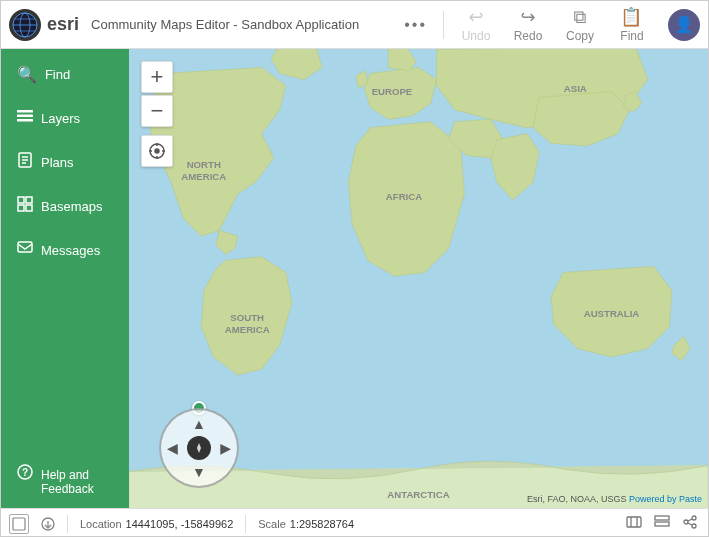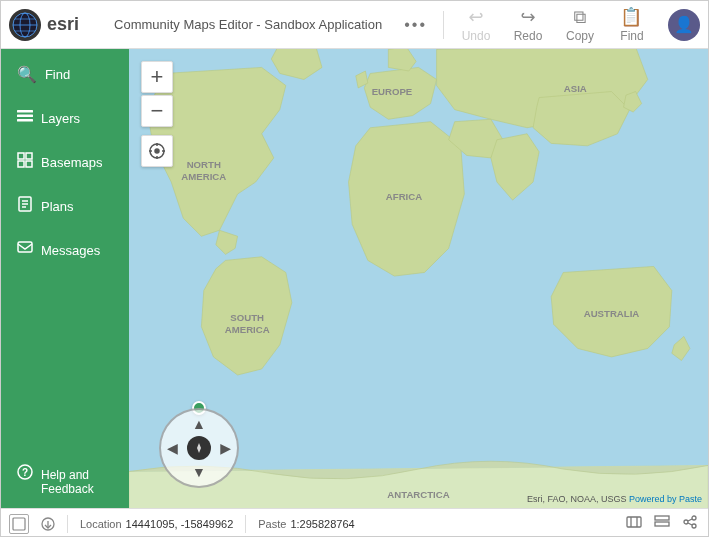--- a/index.html
+++ b/index.html
@@ -23,21 +23,21 @@
       width: 32px; height: 32px;
       background: #333;
       border-radius: 50%;
       display: flex; align-items: center; justify-content: center;
       color: white; font-size: 18px;
     }
     .esri-text {
       font-size: 18px; font-weight: bold; color: #4a4a4a;
     }
     .toolbar-title {
-      font-size: 13px; color: #555; flex: 1; margin-left: 23px;
+      font-size: 13px; color: #555; flex: 1;
     }
     .toolbar-more {
       font-size: 16px; color: #777; cursor: pointer; padding: 4px 8px; letter-spacing: 2px;
     }
     .toolbar-divider {
       width: 1px; height: 28px; background: #ddd; margin: 0 4px;
     }
     .toolbar-btn {
       display: flex; flex-direction: column; align-items: center;
       cursor: pointer; padding: 2px 8px; color: #555; min-width: 48px;
@@ -232,38 +232,38 @@
             <rect y="2" width="16" height="2.5" rx="0.5"></rect>
             <rect y="6.5" width="16" height="2.5" rx="0.5"></rect>
             <rect y="11" width="16" height="2.5" rx="0.5"></rect>
           </svg>
       </span>
       <span>Layers</span>
     </div>
     <div class="sidebar-item">
       <span class="s-icon">
         <svg width="16" height="16" viewBox="0 0 16 16" fill="none" stroke="white" stroke-width="1.5">
+            <rect x="2" y="1" width="12" height="14" rx="1"></rect>
+            <line x1="5" y1="5" x2="11" y2="5"></line>
+            <line x1="5" y1="8" x2="11" y2="8"></line>
+            <line x1="5" y1="11" x2="9" y2="11"></line>
+          </svg>
+      </span>
+      <span>Plans</span>
+    </div>
+    <div class="sidebar-item">
+      <span class="s-icon">
+        <svg width="16" height="16" viewBox="0 0 16 16" fill="none" stroke="white" stroke-width="1.5">
             <rect x="1" y="1" width="6" height="6"></rect>
             <rect x="9" y="1" width="6" height="6"></rect>
             <rect x="1" y="9" width="6" height="6"></rect>
             <rect x="9" y="9" width="6" height="6"></rect>
           </svg>
       </span>
       <span>Basemaps</span>
-    </div>
-    <div class="sidebar-item">
-      <span class="s-icon">
-        <svg width="16" height="16" viewBox="0 0 16 16" fill="none" stroke="white" stroke-width="1.5">
-            <rect x="2" y="1" width="12" height="14" rx="1"></rect>
-            <line x1="5" y1="5" x2="11" y2="5"></line>
-            <line x1="5" y1="8" x2="11" y2="8"></line>
-            <line x1="5" y1="11" x2="9" y2="11"></line>
-          </svg>
-      </span>
-      <span>Plans</span>
     </div>
     <div class="sidebar-item">
       <span class="s-icon">
         <svg width="16" height="16" viewBox="0 0 16 16" fill="none" stroke="white" stroke-width="1.5">
             <rect x="1" y="2" width="14" height="10" rx="1.5"></rect>
             <polyline points="1,4 8,9 15,4" stroke="white" stroke-width="1.5" fill="none"></polyline>
           </svg>
       </span>
       <span>Messages</span>
     </div>
@@ -390,21 +390,21 @@
       <polyline points="4,8 7,11 10,8"></polyline>
     </svg>
   </div>
   <div class="statusbar-divider"></div>
   <div class="statusbar-item">
     <span class="statusbar-label">Location</span>
     <span class="statusbar-value">14441095, -15849962</span>
   </div>
   <div class="statusbar-divider"></div>
   <div class="statusbar-item">
-    <span class="statusbar-label">Paste</span>
+    <span class="statusbar-label">Scale</span>
     <span class="statusbar-value">1:295828764</span>
   </div>
   <div class="statusbar-right">
     <span class="statusbar-icon-btn">
       <svg width="16" height="16" viewBox="0 0 16 16" fill="none" stroke="#777" stroke-width="1.3">
         <rect x="1" y="3" width="14" height="10" rx="1"></rect>
         <line x1="5" y1="3" x2="5" y2="13"></line>
         <line x1="11" y1="3" x2="11" y2="13"></line>
       </svg>
     </span>

